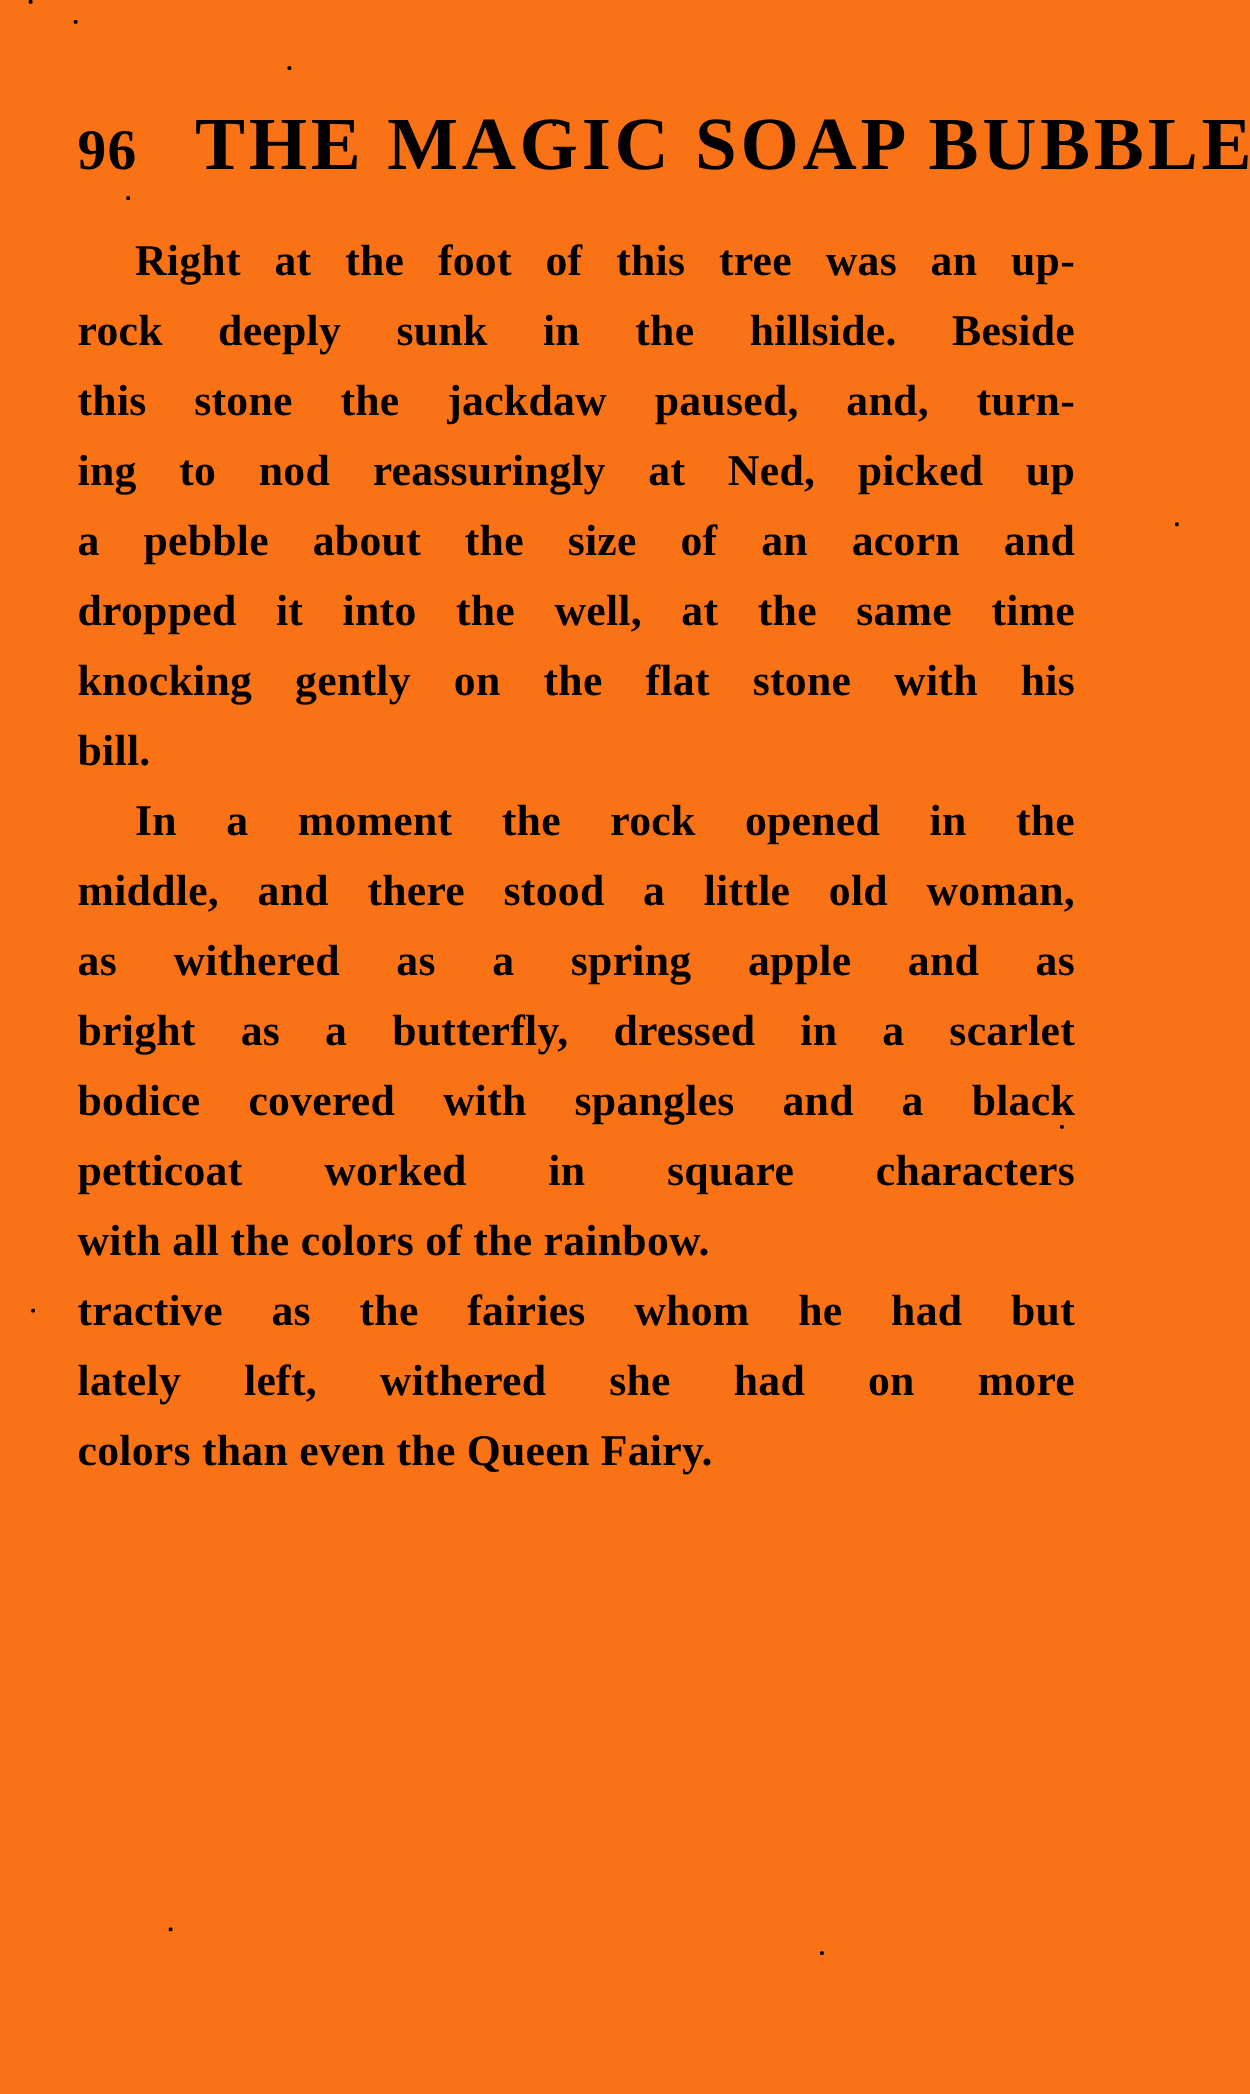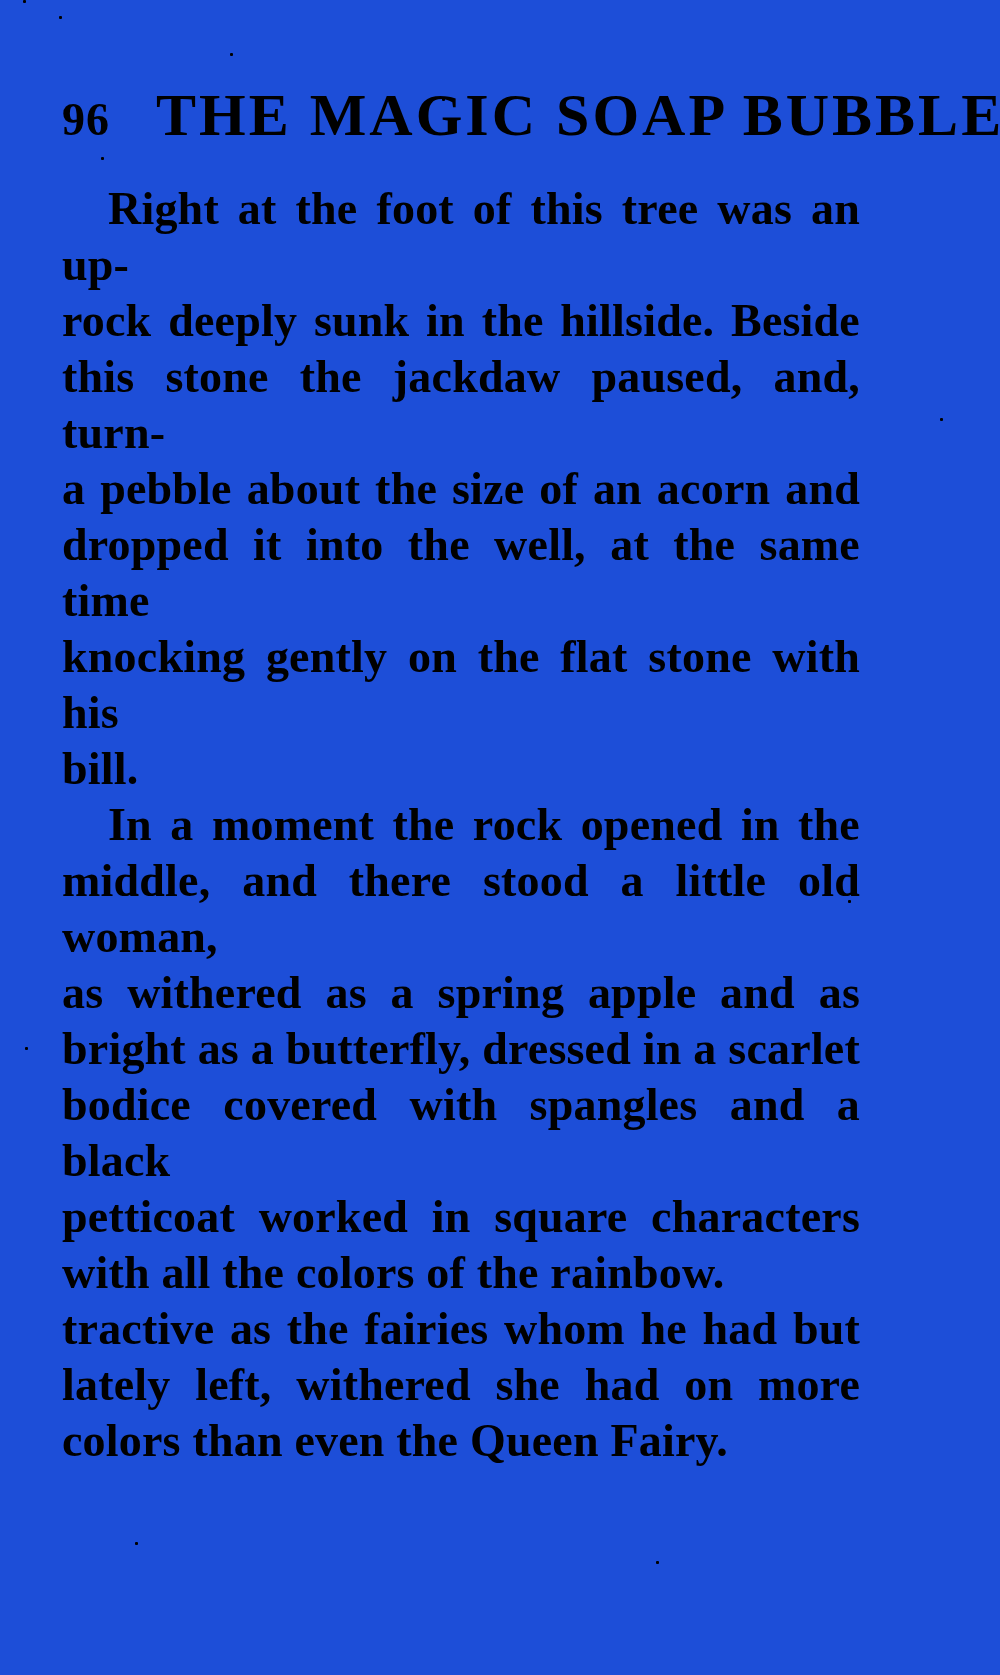--- a/index.html
+++ b/index.html
@@ -4,21 +4,21 @@
 <style>
   html, body {
     margin: 0;
     padding: 0;
     background: #ffffff;
   }
   .page {
     position: relative;
     width: 1000px;
     height: 1675px;
-    background: #1d4ed8;
+    background: #f97316;
     overflow: hidden;
     font-family: "Liberation Serif", "DejaVu Serif", serif;
     color: #000000;
   }
   .header {
     margin: 90px 0 0 62px;
     width: 800px;
     display: flex;
     align-items: baseline;
     font-weight: 700;
@@ -31,21 +31,21 @@
   }
   .page-title {
     margin: 0 0 0 46px;
     font-size: 60px;
     font-weight: 700;
     letter-spacing: 3px;
   }
   .content {
     margin: 36px 0 0 62px;
     width: 798px;
-    font-size: 46px;
+    font-size: 35px;
     font-weight: 700;
     line-height: 56px;
     letter-spacing: 0.2px;
   }
   .paragraph { margin: 0; }
   .line {
     text-align: left;
     white-space: nowrap;
     overflow: visible;
   }
@@ -72,20 +72,21 @@
   <header class="header">
     <span class="page-number">96</span>
     <h1 class="page-title">THE MAGIC SOAP BUBBLE</h1>
   </header>
 
   <main class="content">
       <div class="paragraph">
         <div class="line first just">Right at the foot of this tree was an up-</div>
         <div class="line just">rock deeply sunk in the hillside. Beside</div>
         <div class="line just">this stone the jackdaw paused, and, turn-</div>
+        <div class="line just">ing to nod reassuringly at Ned, picked up</div>
         <div class="line just">a pebble about the size of an acorn and</div>
         <div class="line just">dropped it into the well, at the same time</div>
         <div class="line just">knocking gently on the flat stone with his</div>
         <div class="line">bill.</div>
       </div>
       <div class="paragraph">
         <div class="line first just">In a moment the rock opened in the</div>
         <div class="line just">middle, and there stood a little old woman,</div>
         <div class="line just">as withered as a spring apple and as</div>
         <div class="line just">bright as a butterfly, dressed in a scarlet</div>

